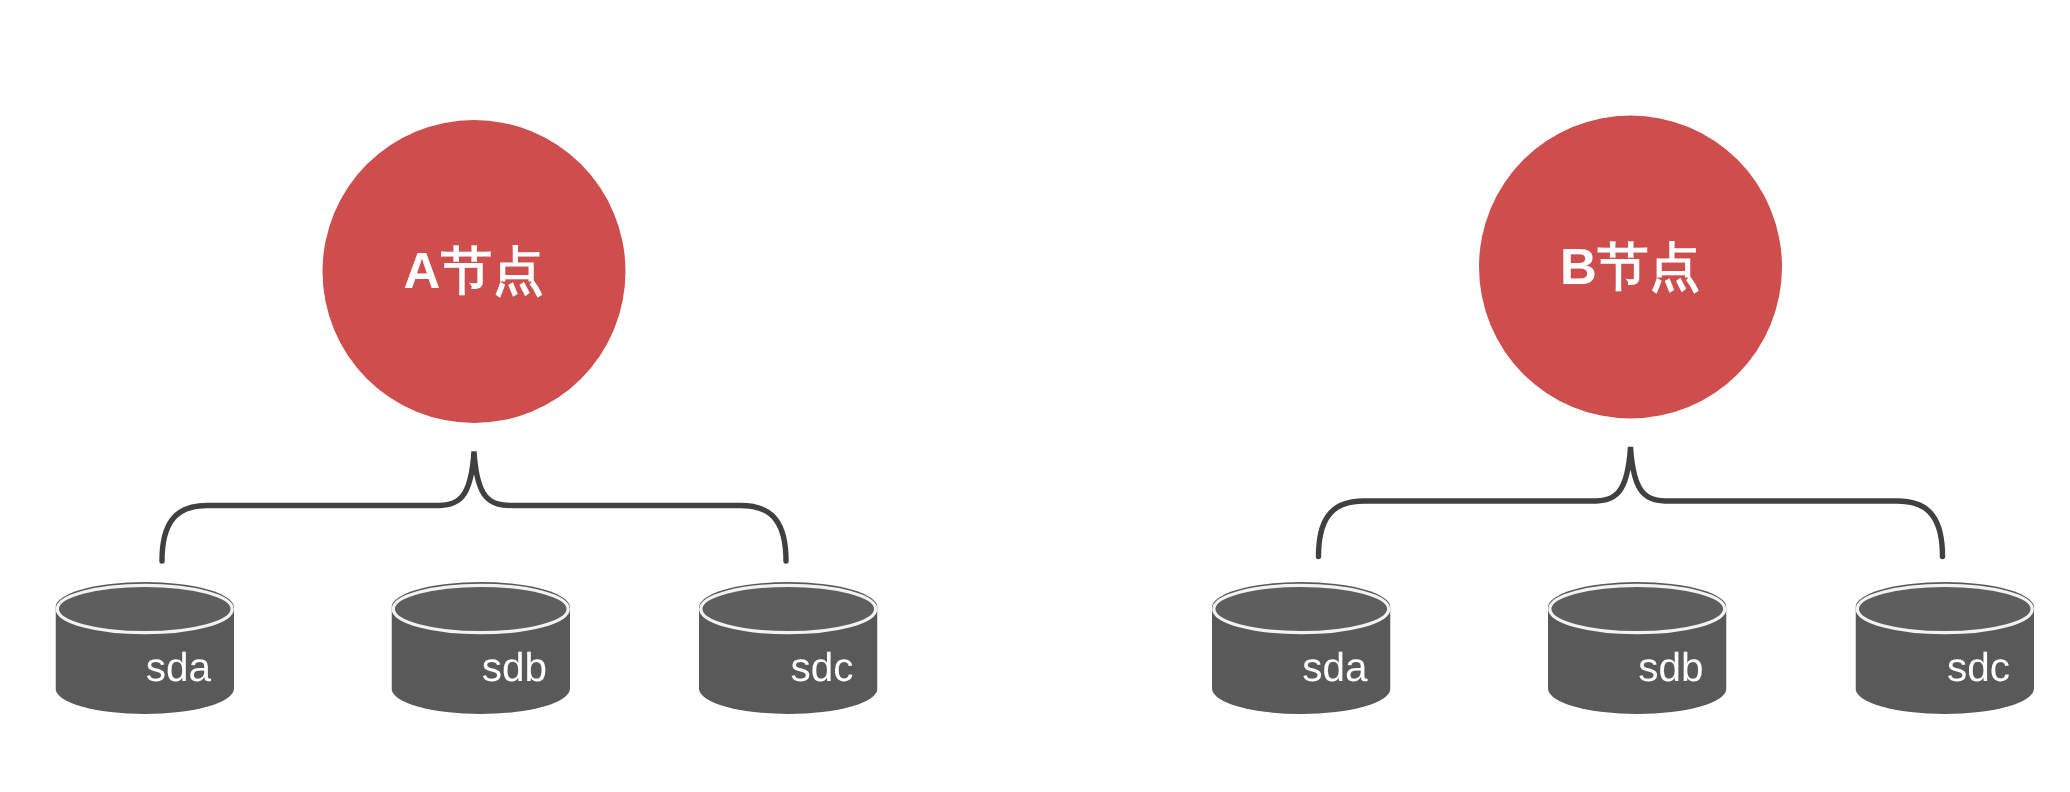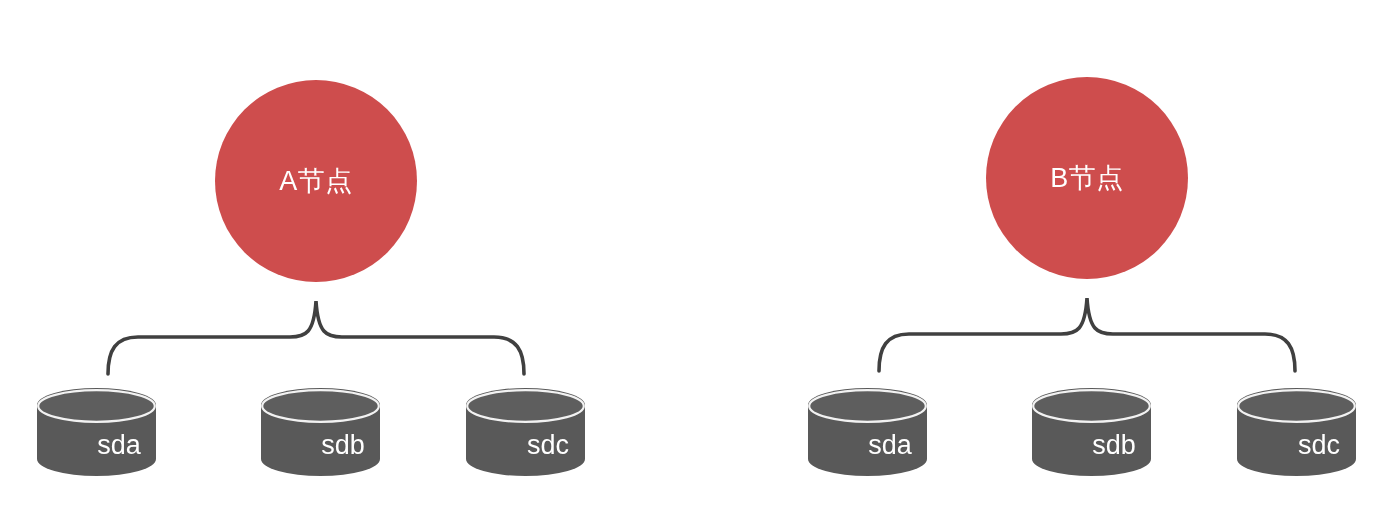--- a/index.html
+++ b/index.html
@@ -24,22 +24,22 @@
   .node {
     position: absolute;
     border-radius: 50%;
     background: #ce4d4d;
     display: flex;
     align-items: center;
     justify-content: center;
   }
   .node-label {
     color: #ffffff;
-    font-size: 27px;
-    font-weight: 400;
+    font-size: 34px;
+    font-weight: 700;
     letter-spacing: 0.5px;
     line-height: 1;
     white-space: nowrap;
     user-select: none;
   }
 
   
   .brace {
     position: absolute;
   }

